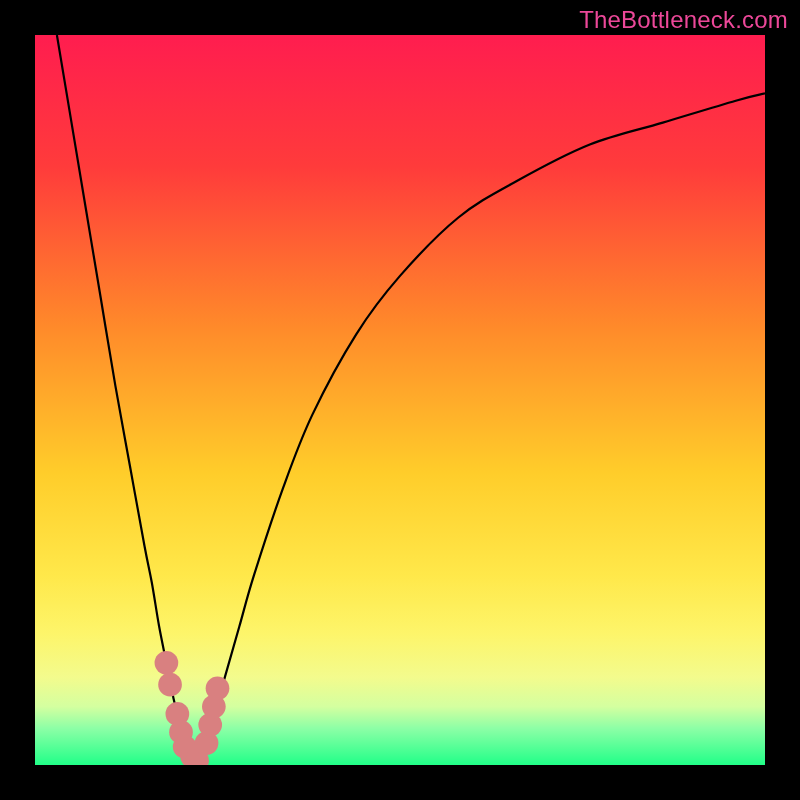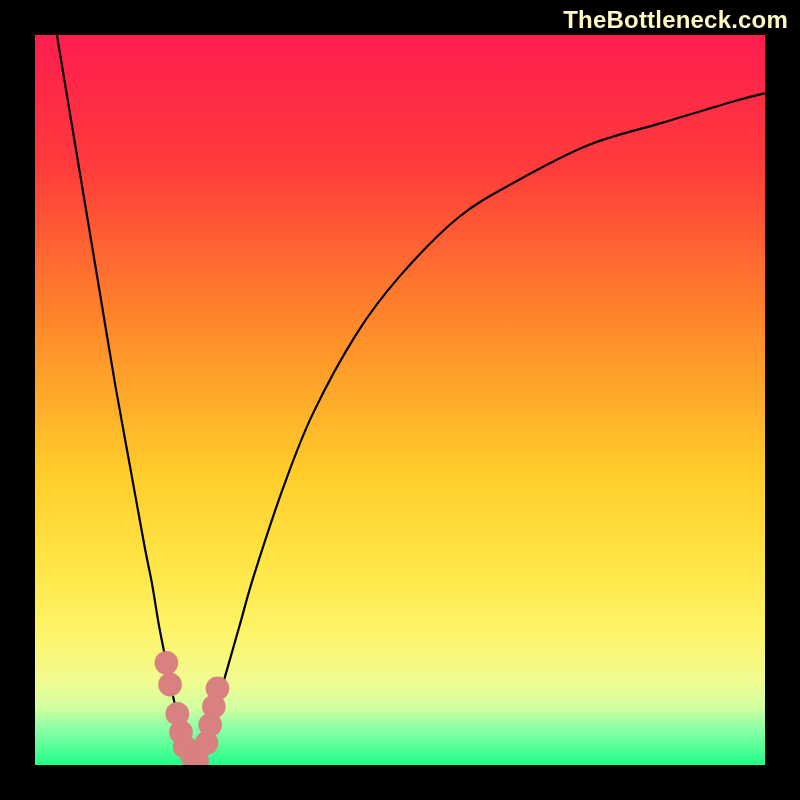--- a/index.html
+++ b/index.html
@@ -24,23 +24,23 @@
     left: 35px;
     top: 35px;
     width: 730px;
     height: 730px;
     overflow: hidden;
   }
   .watermark {
     position: absolute;
     top: 6px;
     right: 12px;
-    color: #fef9c3;
+    color: #ec4899;
     font-size: 24px;
-    font-weight: 700;
+    font-weight: 400;
     letter-spacing: 0.2px;
     user-select: none;
   }
   svg { display: block; }
 </style>
 </head>
 <body>
 
 <div class="frame">
 

